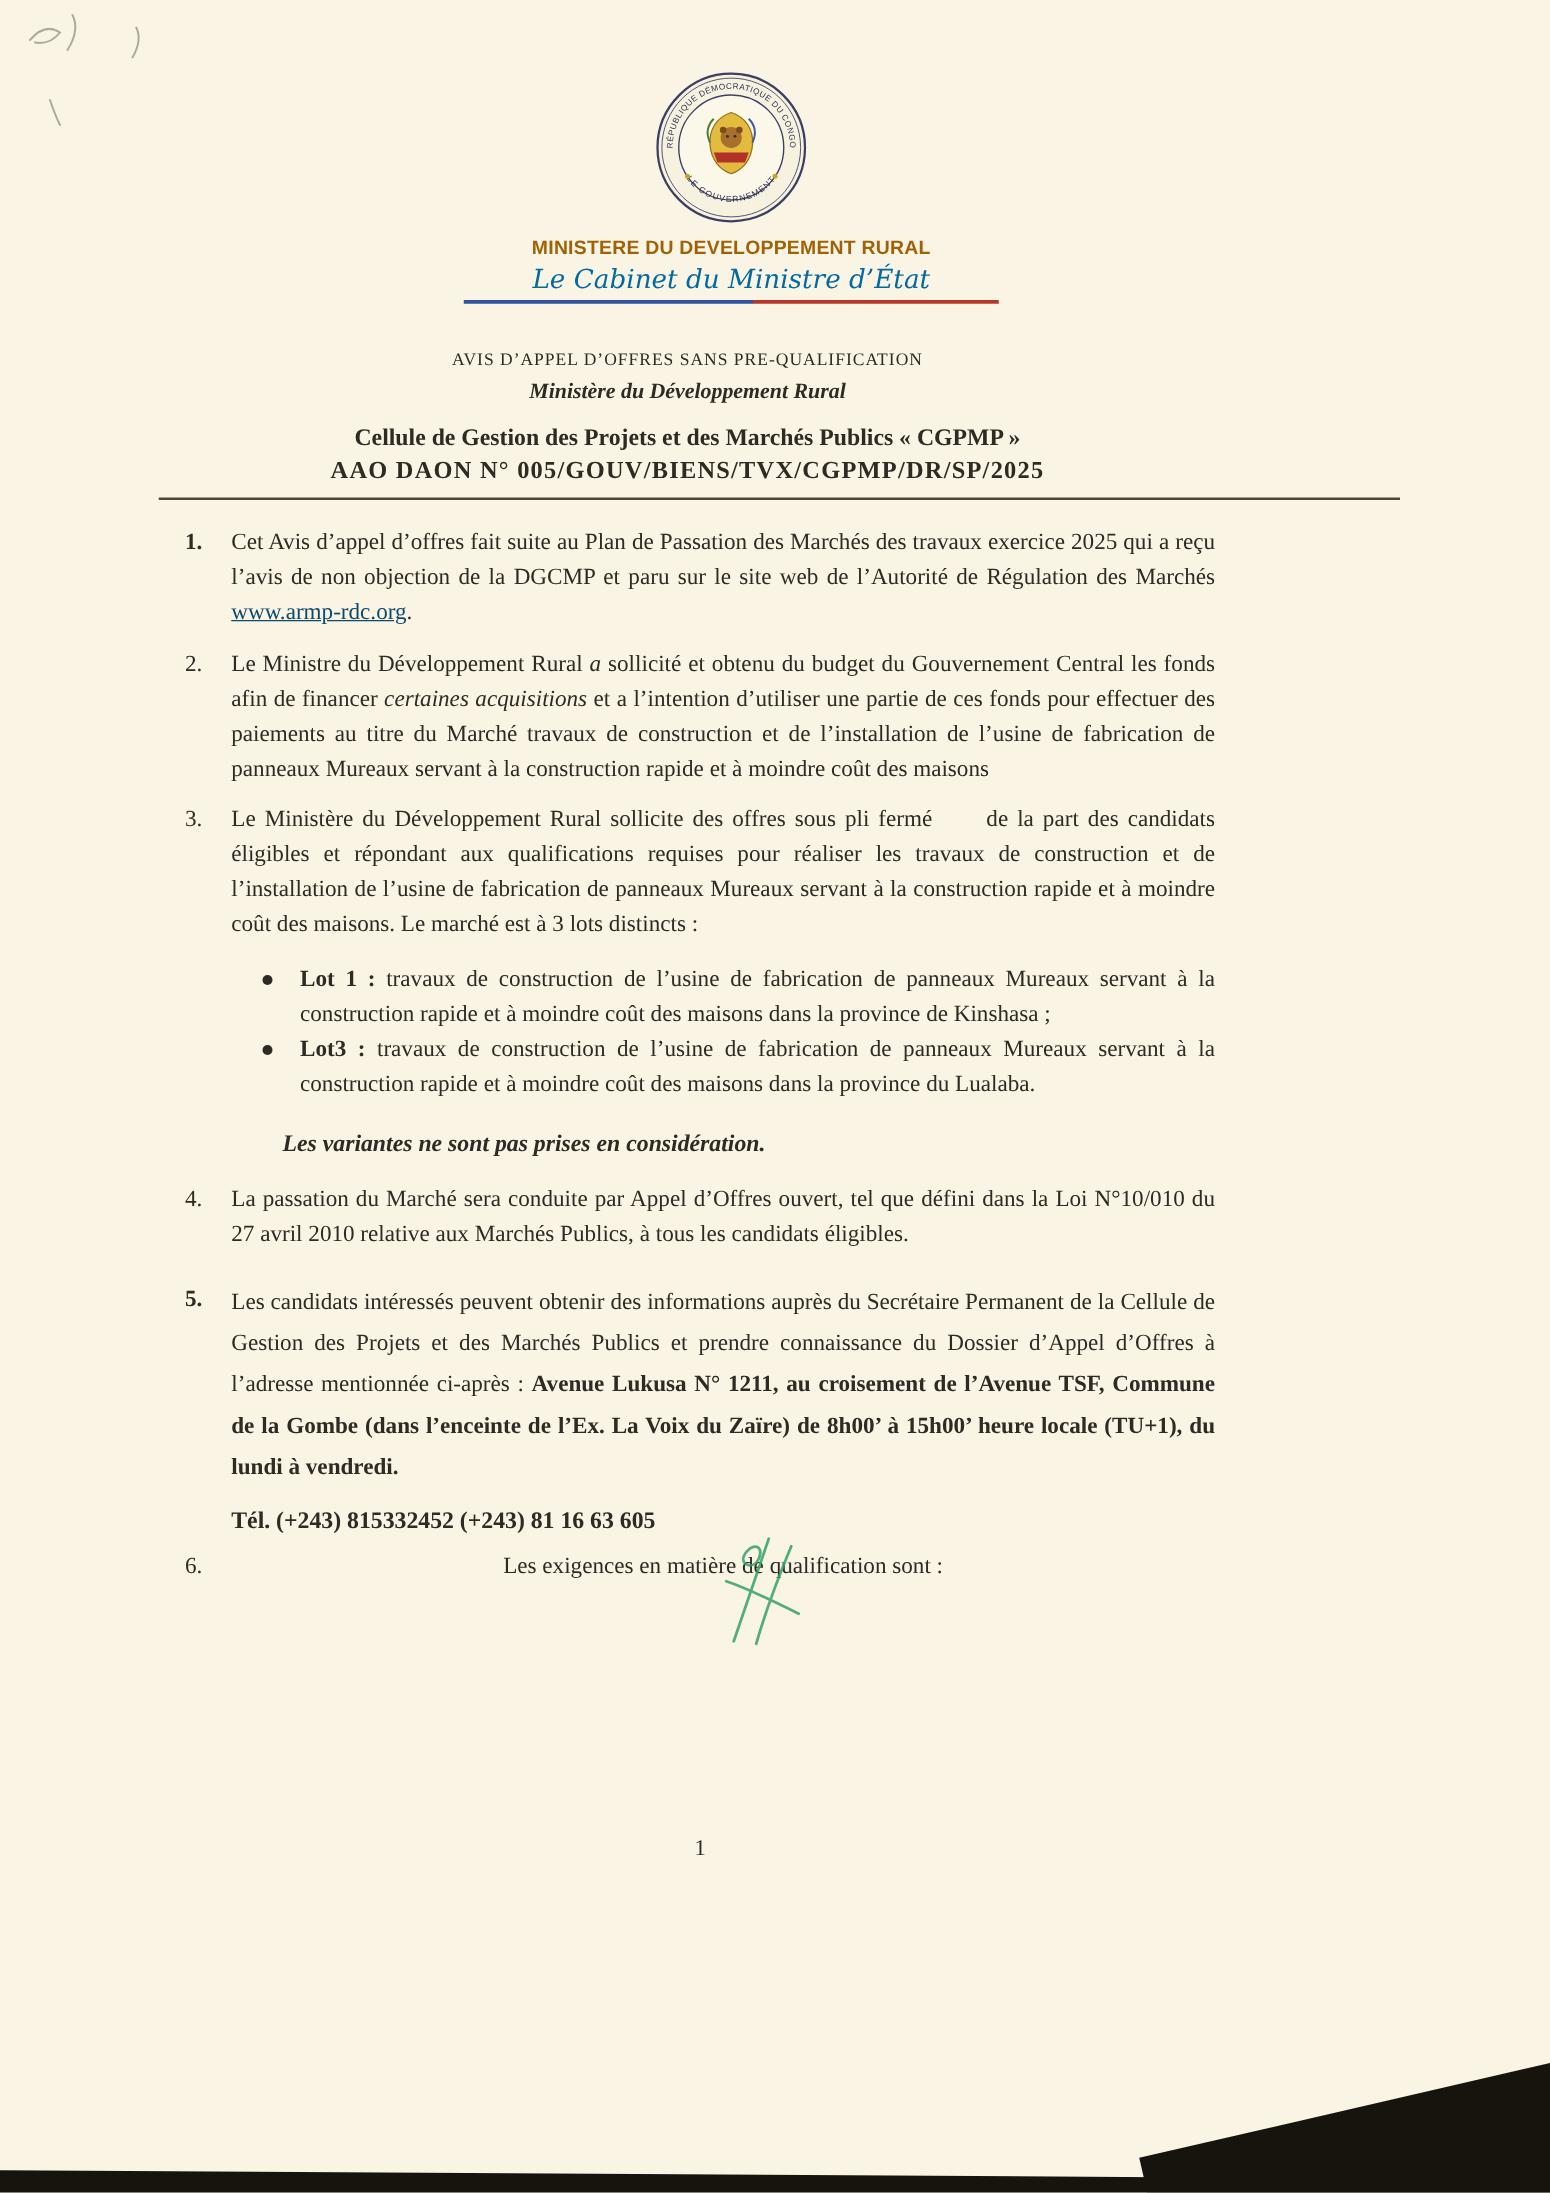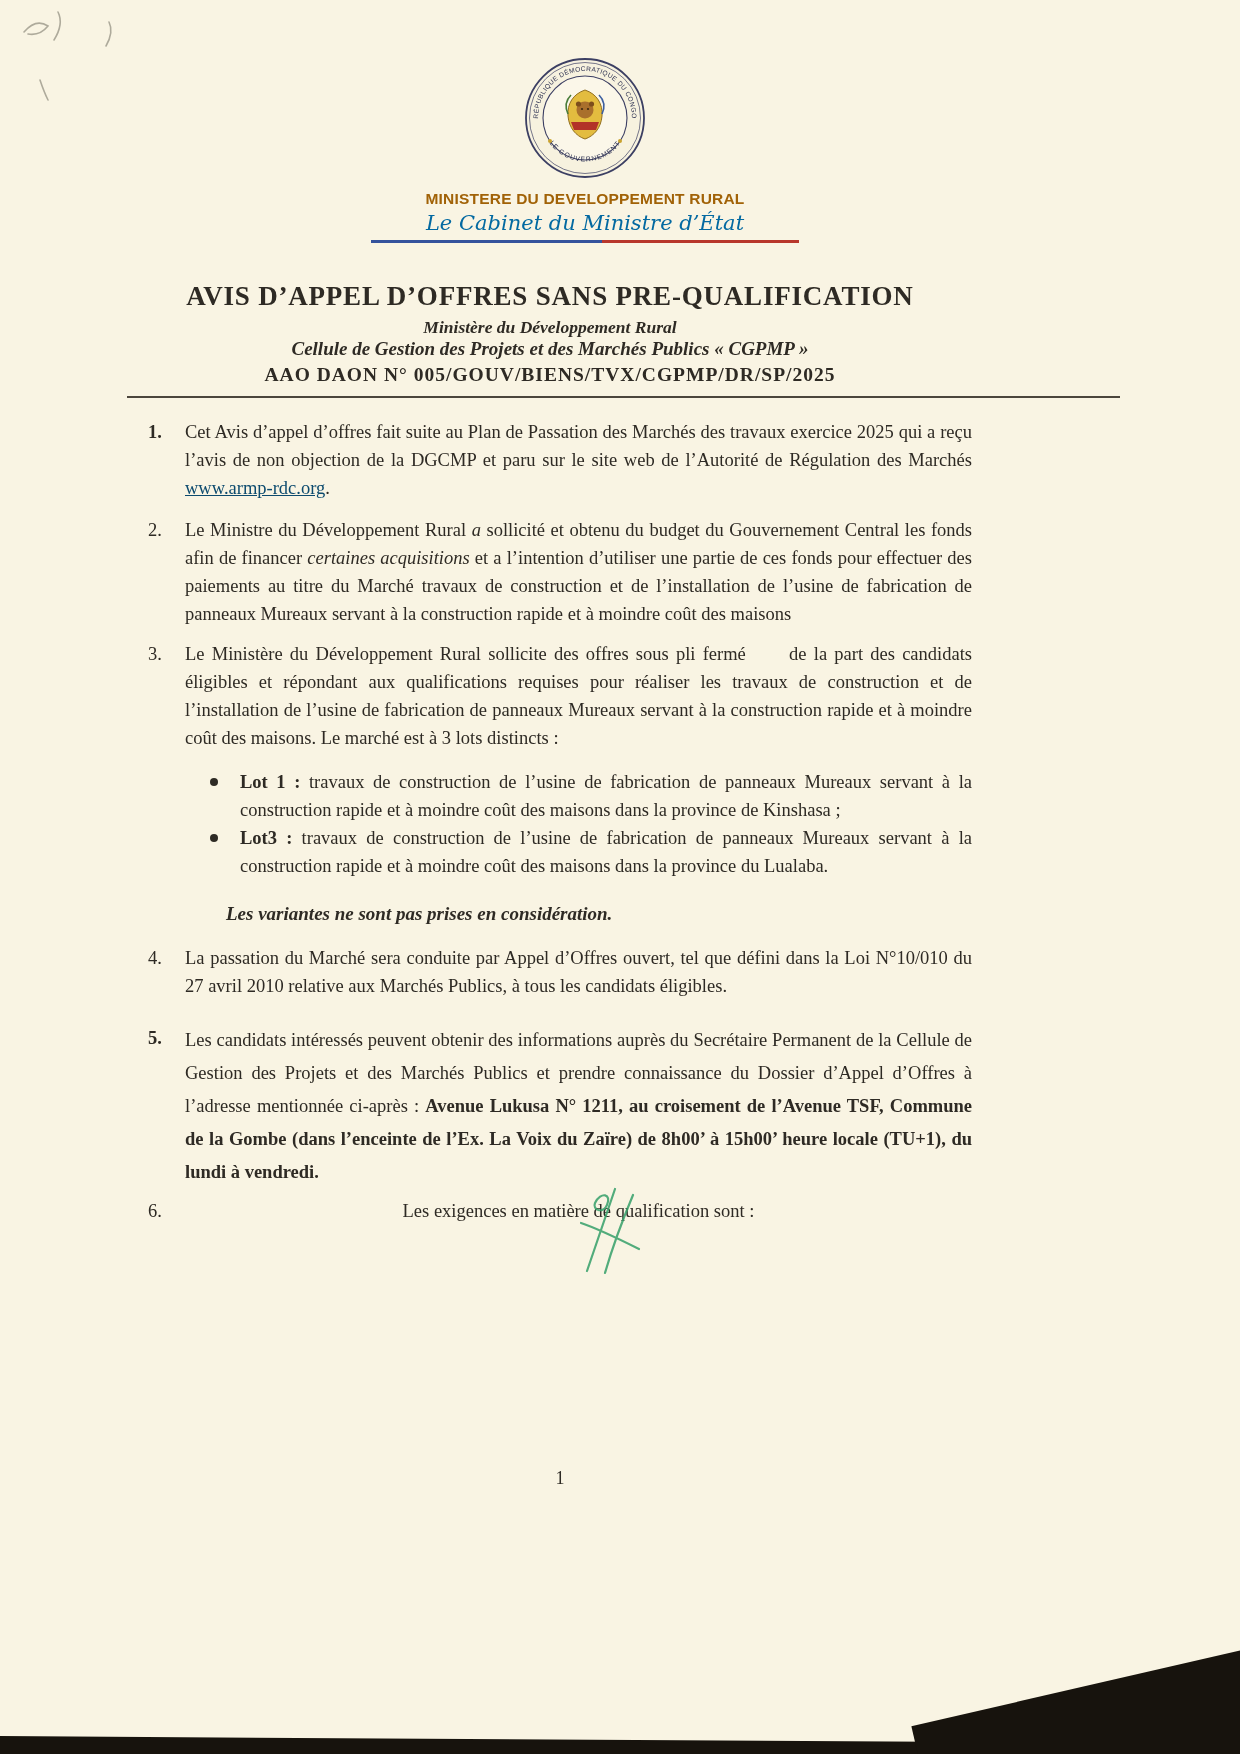--- a/index.html
+++ b/index.html
@@ -4,23 +4,23 @@
 <style>
   html,body{margin:0;padding:0;background:#6f6f6f;}
   .page{position:relative;width:1240px;height:1754px;margin:0 auto;background:#f9f4e3;color:#2e2a24;font-family:"Liberation Serif",serif;overflow:hidden;}
   .pencil-marks{position:absolute;left:10px;top:6px;}
   .doc-header{padding-top:56px;width:840px;margin-left:165px;text-align:center;}
   .seal{display:block;margin:0 auto;}
   .ministry{margin-top:10px;font-family:"Liberation Sans",sans-serif;font-weight:bold;font-size:15.5px;letter-spacing:.2px;color:#a16207;}
   .cabinet{margin-top:3px;font-family:"DejaVu Serif",serif;font-style:italic;font-size:21px;color:#0369a1;}
   .cabinet-rule{width:428px;height:3px;margin:5px auto 0;background:linear-gradient(to right,#35539c 0%,#35539c 54%,#b8372b 54%,#b8372b 100%);}
   .title-block{margin-top:38px;width:840px;margin-left:130px;text-align:center;}
-  .t1{font-size:27px;font-weight:bold;letter-spacing:.8px;text-align:center;}
+  .t1{font-size:14px;font-weight:normal;letter-spacing:.8px;text-align:center;}
   .t2{margin-top:5px;font-size:17.5px;font-weight:bold;font-style:italic;}
-  .t3{margin-top:0;font-size:19px;font-weight:bold;font-style:italic;}
+  .t3{margin-top:17px;font-size:19px;font-weight:bold;}
   .t4{margin-top:4px;font-size:19.5px;font-weight:bold;letter-spacing:1px;}
   .full-rule{margin:10px 120px 0 127px;border-top:2px solid #4c463c;}
   .doc-body{margin-left:148px;width:824px;font-size:18.5px;line-height:28px;}
   .item{display:flex;margin-top:14px;}
   .item .num{flex:0 0 37px;}
   .item .num.bold{font-weight:bold;}
   .item .text{flex:1;text-align:justify;}
   .i1{margin-top:20px;}
   .i3{margin-top:12px;}
   .doc-link{color:#0c4a6e;text-decoration:underline;cursor:pointer;}
@@ -137,20 +137,21 @@
     <div class="item i4">
       <span class="num">4.</span>
       <div class="text">La passation du Marché sera conduite par Appel d’Offres ouvert, tel que défini dans la Loi N°10/010 du 27 avril 2010 relative aux Marchés Publics, à tous les candidats éligibles.</div>
     </div>
 
     <div class="item i5">
       <span class="num bold">5.</span>
       <div class="text"><span>Les candidats intéressés peuvent obtenir des informations auprès du Secrétaire Permanent de la Cellule de Gestion des Projets et des Marchés Publics et prendre connaissance du Dossier d’Appel d’Offres à l’adresse mentionnée ci-après : </span><b>Avenue Lukusa N° 1211, au croisement de l’Avenue TSF, Commune de la Gombe (dans l’enceinte de l’Ex. La Voix du Zaïre) de 8h00’ à 15h00’ heure locale (TU+1), du lundi à vendredi.</b></div>
     </div>
 
+    <div class="tel-line">Tél. (+243) 815332452 (+243) 81 16 63 605</div>
 
     <div class="item i6">
       <span class="num">6.</span>
       <div class="text"><span>Les exigences en matière de qualification sont :</span>
         <svg class="signature" width="72" height="94" viewBox="0 0 72 94">
           <g fill="none" stroke="#36a06a" stroke-width="2.2" opacity="0.85" stroke-linecap="round">
             <path d="M 40,6 C 32,30 22,58 12,88"></path>
             <path d="M 6,40 C 24,46 44,56 64,66"></path>
             <path d="M 58,12 C 48,36 38,62 30,90"></path>
             <path d="M 20,20 c 6,-12 17,-9 12,2 c -4,9 -15,5 -12,-2"></path>

